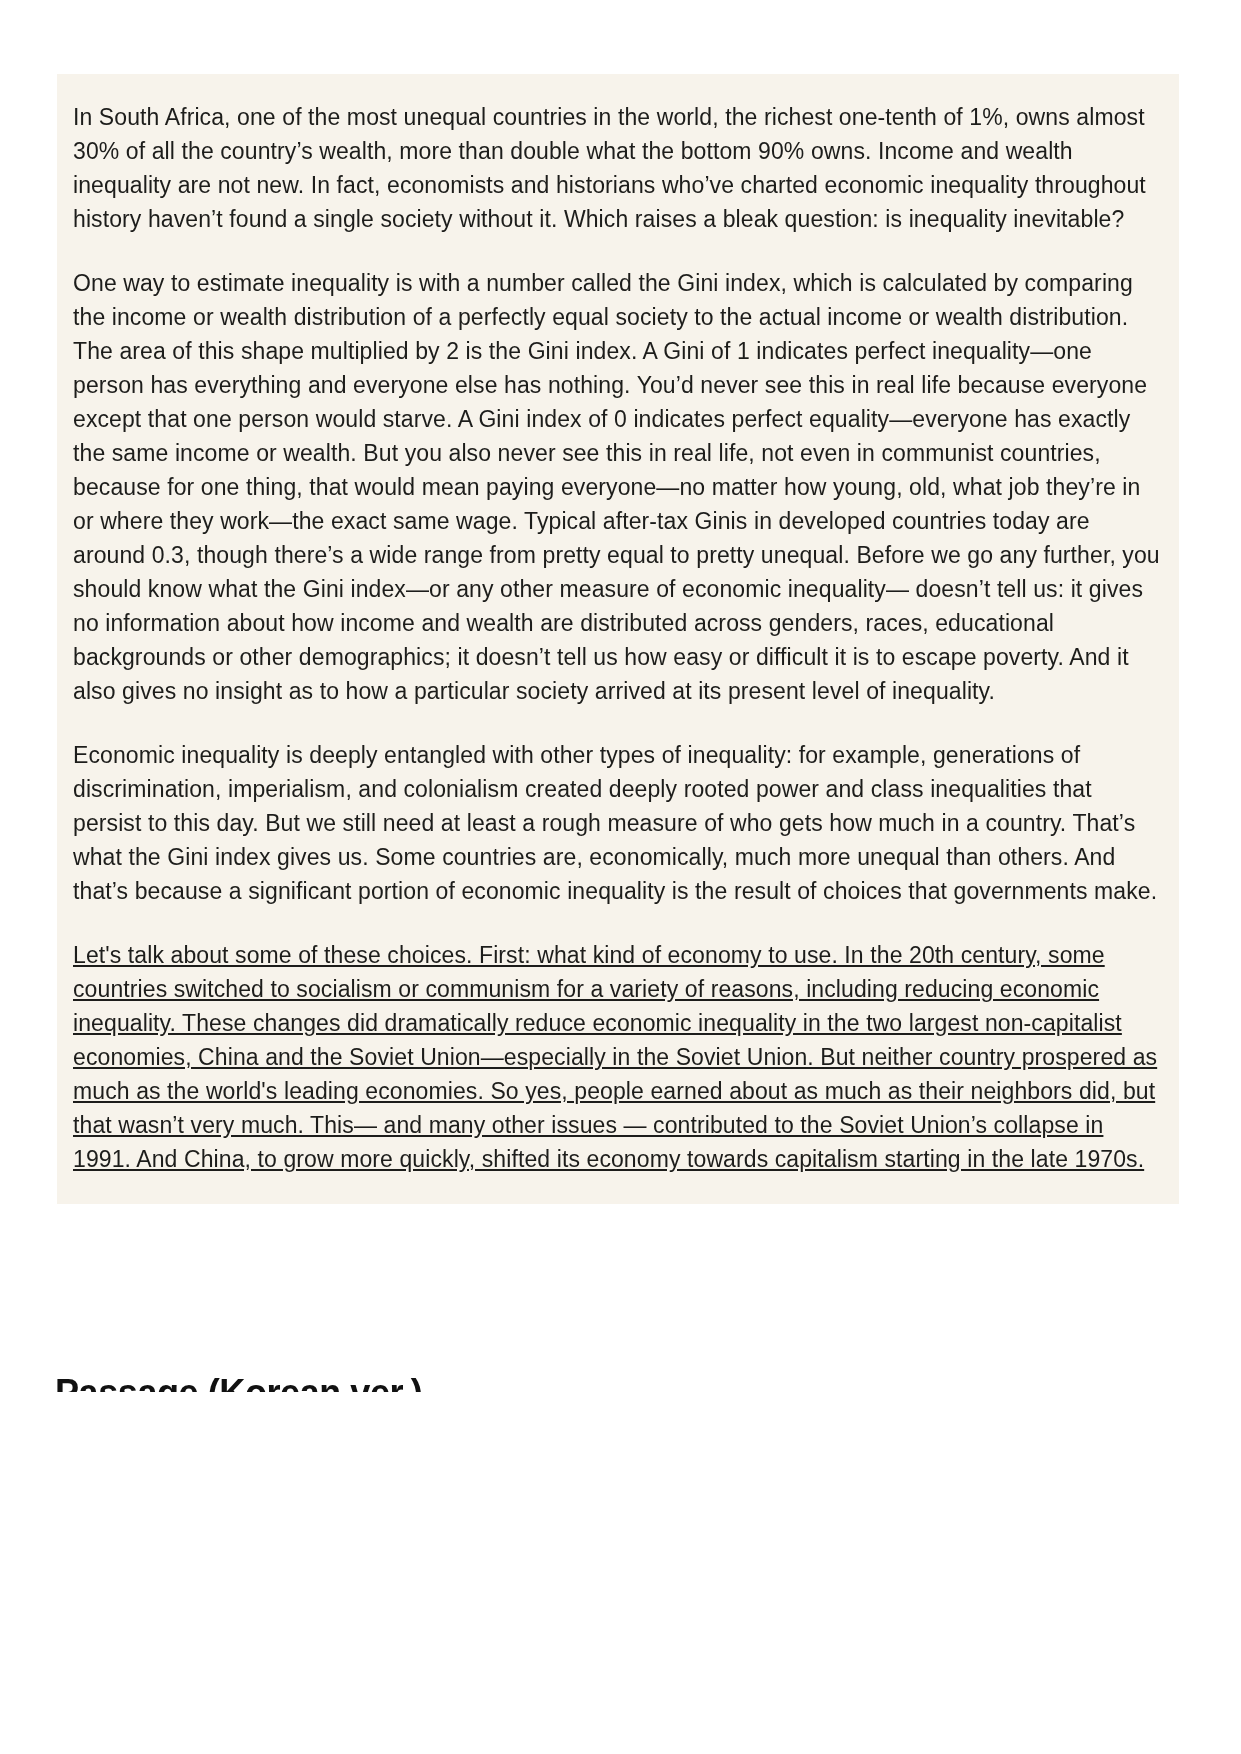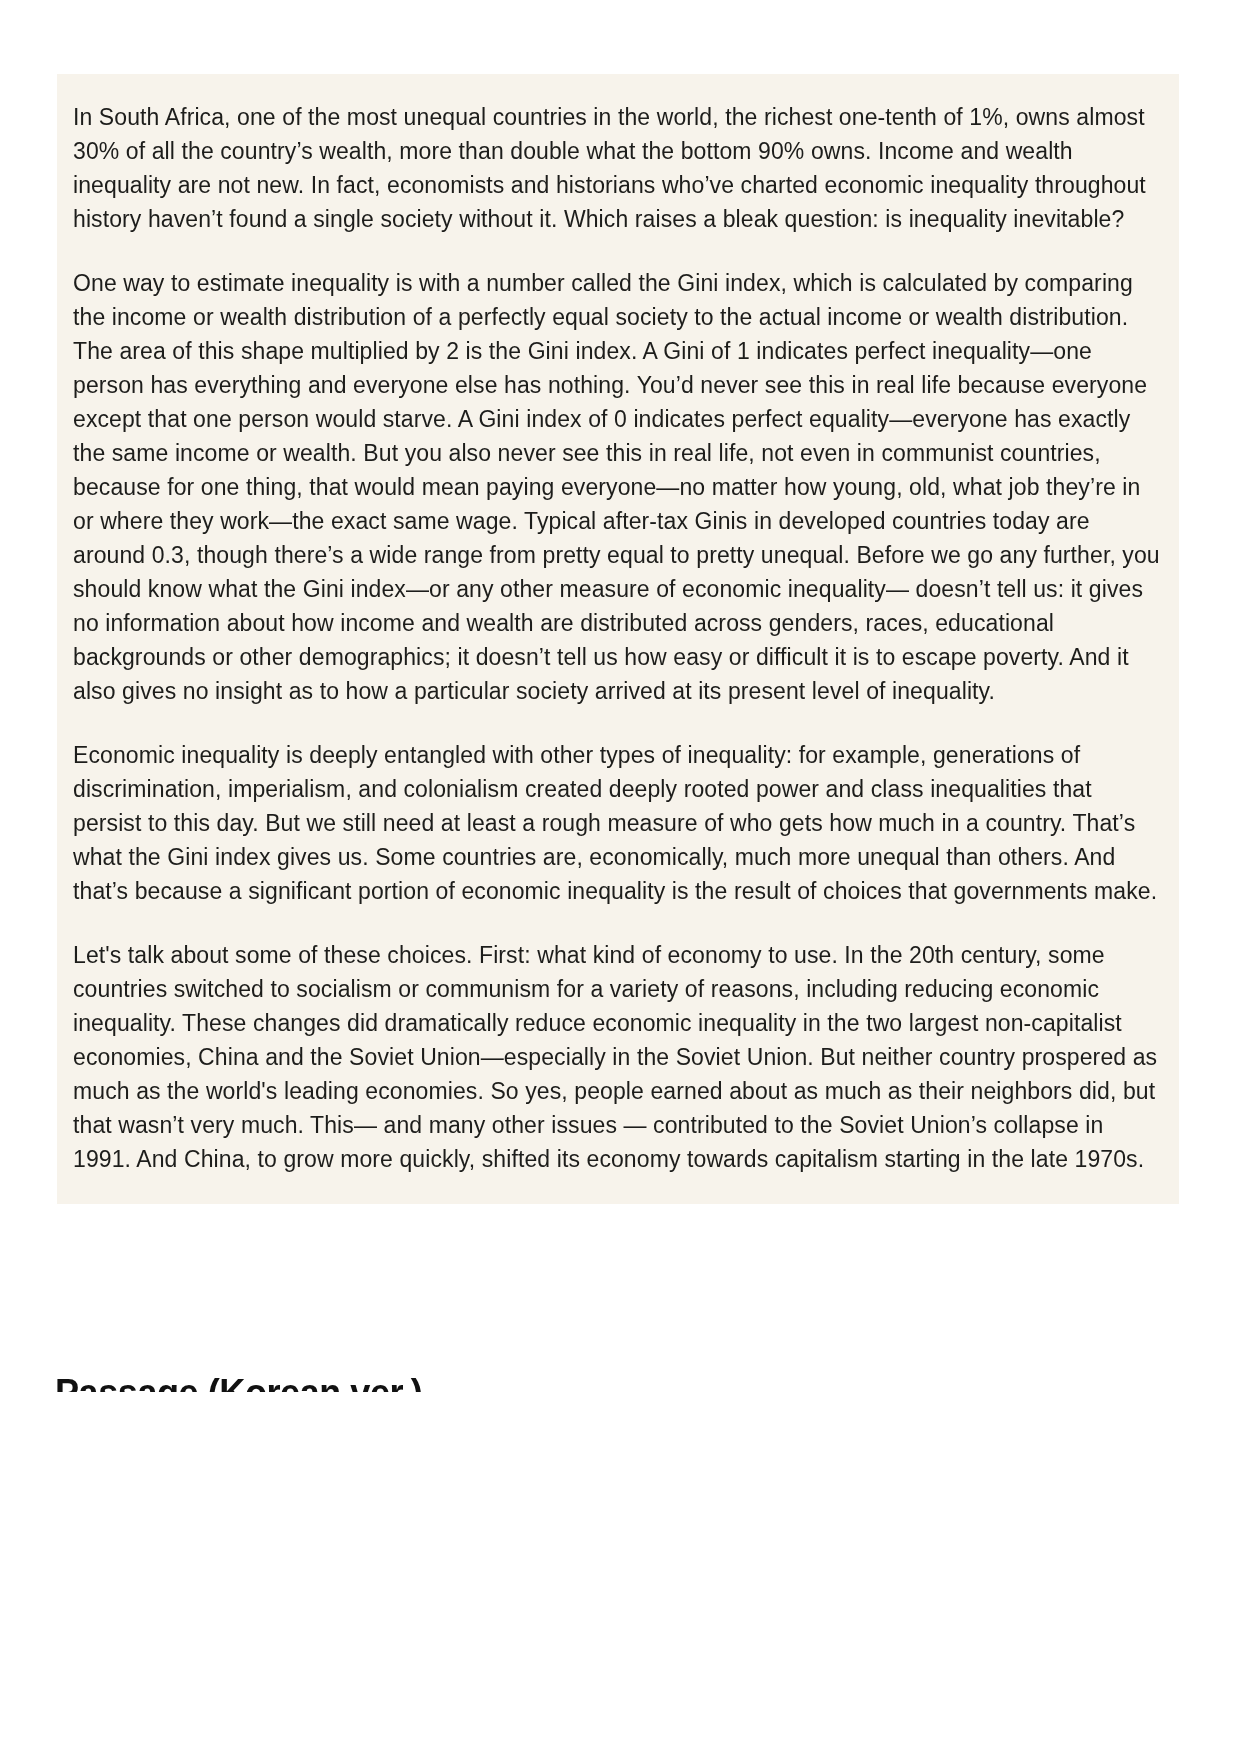--- a/index.html
+++ b/index.html
@@ -26,20 +26,21 @@
   }
   .passage-box p {
     margin: 0 0 30px 0;
     font-size: 23px;
     line-height: 34px;
     color: var(--text-color, #1d1d1b);
     letter-spacing: 0.1px;
   }
   .passage-box p:last-child {
     margin-bottom: 0;
+    text-decoration: underline;
   }
   .korean-heading {
     position: absolute;
     left: 55px;
     top: 1372px;
     margin: 0;
     font-size: 38px;
     font-weight: 700;
     color: var(--heading-color, #111111);
     letter-spacing: -0.5px;

